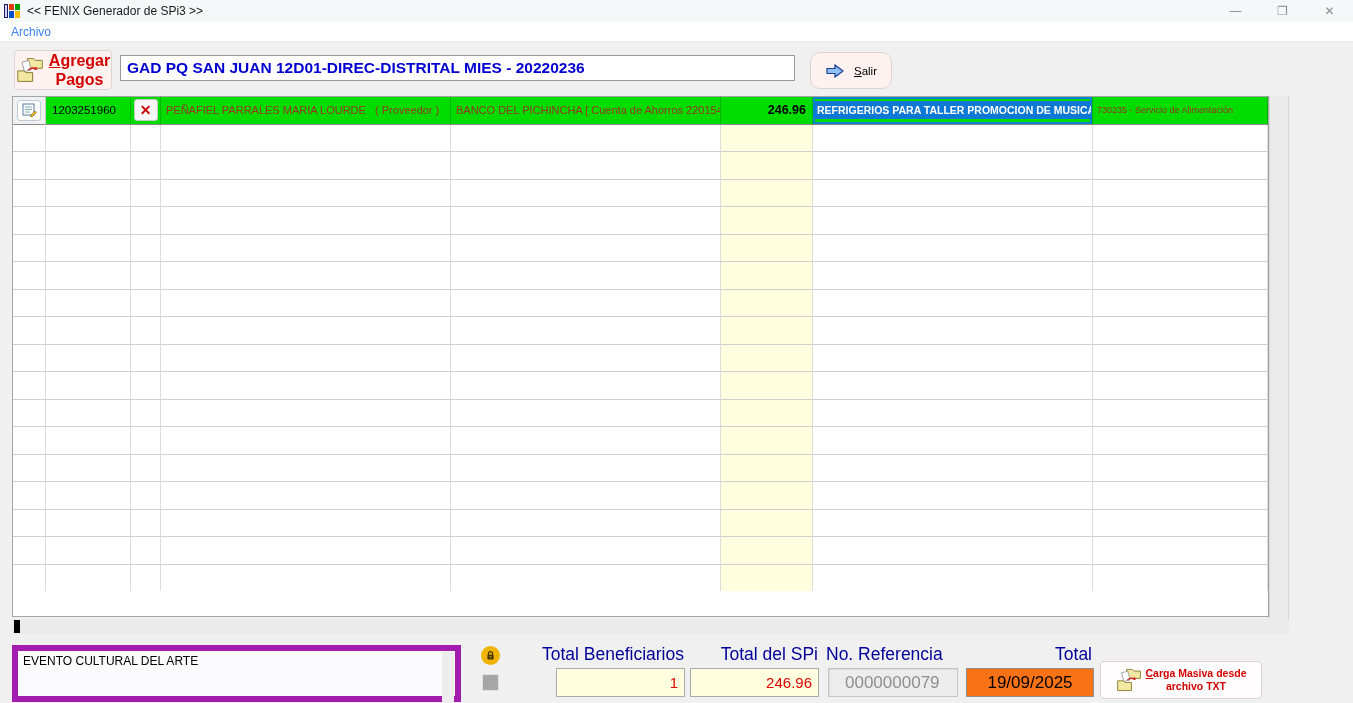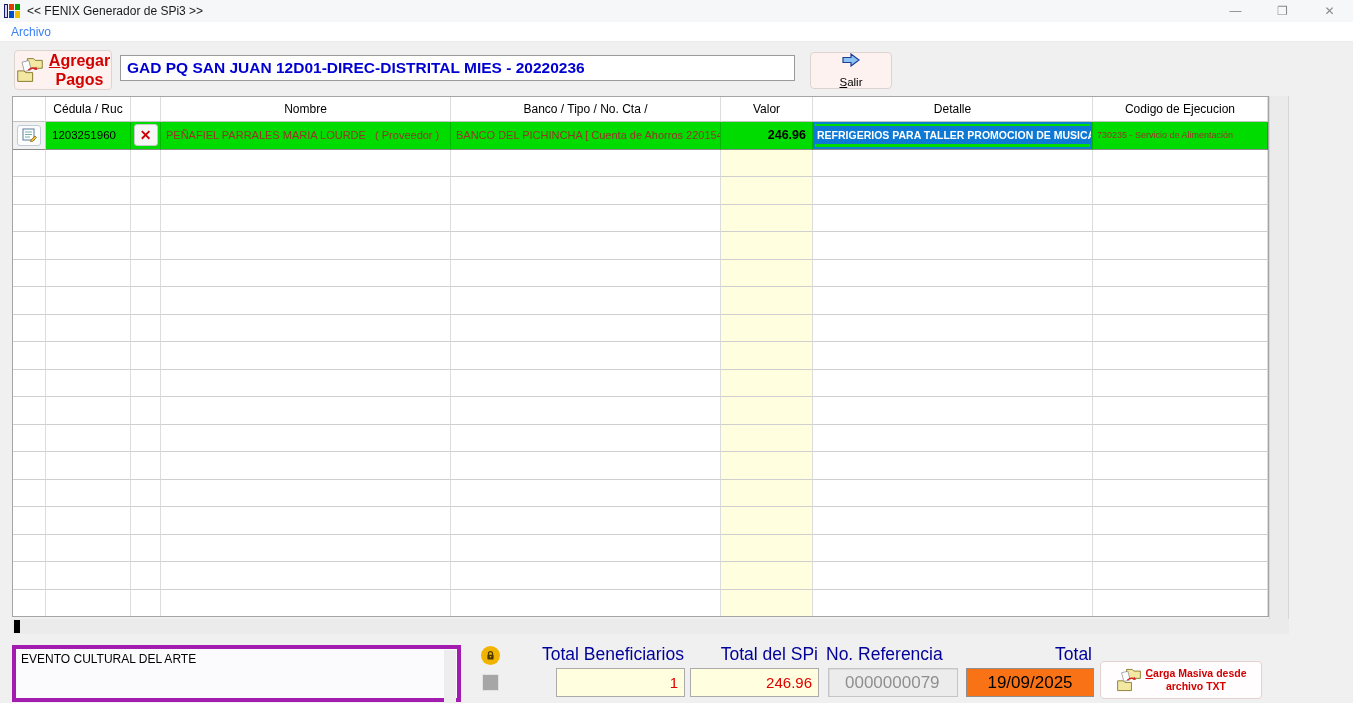--- a/index.html
+++ b/index.html
@@ -18,21 +18,21 @@
   .menubar { position:absolute; top:22px; left:0; right:0; height:20px; background:#ffffff; border-bottom:1px solid #ececec; display:flex; align-items:center; }
   .menu-item { font-size:12px; color:#3b82f6; padding:0 11px; }
 
   
   .btn-soft { position:absolute; background:#fdf2f0; border:1px solid #ddd4d2; border-radius:4px; display:flex; align-items:center; justify-content:center; cursor:default; }
   .agregar-btn { left:14px; top:50px; width:98px; height:40px; gap:5px; }
   .btn-red-label { color:#d40000; font-weight:bold; font-size:16px; line-height:1.2; text-align:center; }
   .u-first::first-letter { text-decoration:underline; }
   .btn-red-label div { display:block; }
   .entity-input { position:absolute; left:120px; top:55px; width:675px; height:26px; border:1px solid #9a9a9a; background:#fff; color:#0000d0; font-weight:bold; font-size:15.5px; padding:0 6px; font-family:"Liberation Sans", sans-serif; }
-  .salir-btn { left:810px; top:52px; width:82px; height:37px; flex-direction:column; gap:9px; }
+  .salir-btn { left:810px; top:52px; width:82px; height:37px; flex-direction:row; gap:9px;border-radius:10px; }
   .salir-label { font-size:11.5px; color:#000; }
 
   
   .grid { position:absolute; left:12px; top:96px; width:1257px; height:521px; border:1px solid #a5a5a5; background:#fff; overflow:hidden; }
   .trow { display:grid; grid-template-columns:33px 85px 30px 290px 270px 92px 280px 175px; }
   .thead { height:25px; }
   .thead .cell { background:#fff; font-size:12px; color:#000; display:flex; align-items:center; justify-content:center; border-right:1px solid #dcdcdc; border-bottom:1px solid #c4c4c4; white-space:nowrap; overflow:hidden; }
   .rows { height:494px; overflow:hidden; }
   .trow.empty { height:27.5px; }
   .trow.empty .cell { background:#fff; border-right:1px solid #dcdcdc; border-bottom:1px solid #cfcfcf; }
@@ -51,21 +51,21 @@
   .cell-detalle { padding:0 1px; box-shadow:inset 0 0 0 2px #0a84cf; }
   .detalle-strip { background:#0d79d4; color:#fff; font-weight:bold; font-size:10.5px; width:100%; height:18px; display:flex; align-items:center; padding:0 3px; white-space:nowrap; overflow:hidden; }
   .cell-codigo { font-size:9px; color:#9a3326; padding:0 4px; white-space:nowrap; }
 
   
   .vscroll { position:absolute; left:1269px; top:96px; width:20px; height:538px; background:#ebebeb; border-left:1px solid #d7d7d7; border-right:1px solid #d7d7d7; }
   .hscroll { position:absolute; left:12px; top:619px; width:1277px; height:15px; background:#ebebeb; }
   .hthumb { position:absolute; left:2px; top:1px; width:6px; height:13px; background:#000; }
 
   
-  .obs-wrap { position:absolute; left:12px; top:645px; width:449px; height:57px; border:4px solid #a21caf; background:#fbfbfd; }
+  .obs-wrap { position:absolute; left:12px; top:645px; width:449px; height:57px; border:6px solid #a21caf; background:#fbfbfd; }
   .obs-text { width:100%; height:100%; border:0; background:transparent; resize:none; font-family:"Liberation Sans", sans-serif; font-size:12px; color:#000; padding:3px 5px; outline:none; }
   .obs-sb { position:absolute; right:1px; top:1px; width:12px; height:53px; background:#ededed; }
   .lock-badge { position:absolute; left:481px; top:646px; width:19px; height:19px; border-radius:50%; background:#f0b400; display:flex; align-items:center; justify-content:center; }
   .gray-square { position:absolute; left:482px; top:674px; width:17px; height:17px; background:#a6a6a6; border:1px solid #e2e2e2; }
 
   .f-label { position:absolute; top:644px; font-size:17.5px; color:#000099; white-space:nowrap; }
   .f-field { position:absolute; top:668px; height:29px; border:1px solid #ababab; font-family:"Liberation Sans", sans-serif; }
   .fld-cream { background:#ffffdf; color:#e00000; font-size:15px; text-align:right; padding:0 6px; }
   .fld-ref { background:#ececec; color:#8f8f8f; font-size:17px; padding:0 16px; border:1px solid #c5c5c5; box-shadow:inset 1px 1px 0 #dcdcdc; }
   .fld-fecha { background:#f97316; color:#000; font-size:17px; text-align:center; border:1px solid #8f8f8f; }
@@ -115,30 +115,20 @@
   <input class="entity-input" value="GAD PQ SAN JUAN 12D01-DIREC-DISTRITAL MIES - 20220236" style="">
 
   <div class="btn-soft salir-btn">
     <svg width="20" height="14" viewBox="0 0 20 14">
       <path d="M2 4.5 h8 V1 l8 6 -8 6 V9.5 H2 z" fill="#8ec2f5" stroke="#1c3f94" stroke-width="1.2"></path>
     </svg>
     <span class="salir-label u-first">Salir</span>
   </div>
 
   <div class="grid">
-    <div class="trow thead">
-      <div class="cell"></div>
-      <div class="cell">Cédula / Ruc</div>
-      <div class="cell"></div>
-      <div class="cell">Nombre</div>
-      <div class="cell">Banco / Tipo / No. Cta /</div>
-      <div class="cell">Valor</div>
-      <div class="cell">Detalle</div>
-      <div class="cell">Codigo de Ejecucion</div>
-    </div>
 
     <div class="rows" id="rows">
       <div class="trow data">
         <div class="cell cell-icon">
           <span class="icon-chip">
             <svg width="15" height="14" viewBox="0 0 15 14">
               <rect x="1" y="1" width="11" height="11" fill="#fff" stroke="#5a7aa0" stroke-width="1"></rect>
               <line x1="3" y1="4" x2="10" y2="4" stroke="#7aa" stroke-width="1"></line>
               <line x1="3" y1="6.5" x2="10" y2="6.5" stroke="#7aa" stroke-width="1"></line>
               <line x1="3" y1="9" x2="8" y2="9" stroke="#7aa" stroke-width="1"></line>

